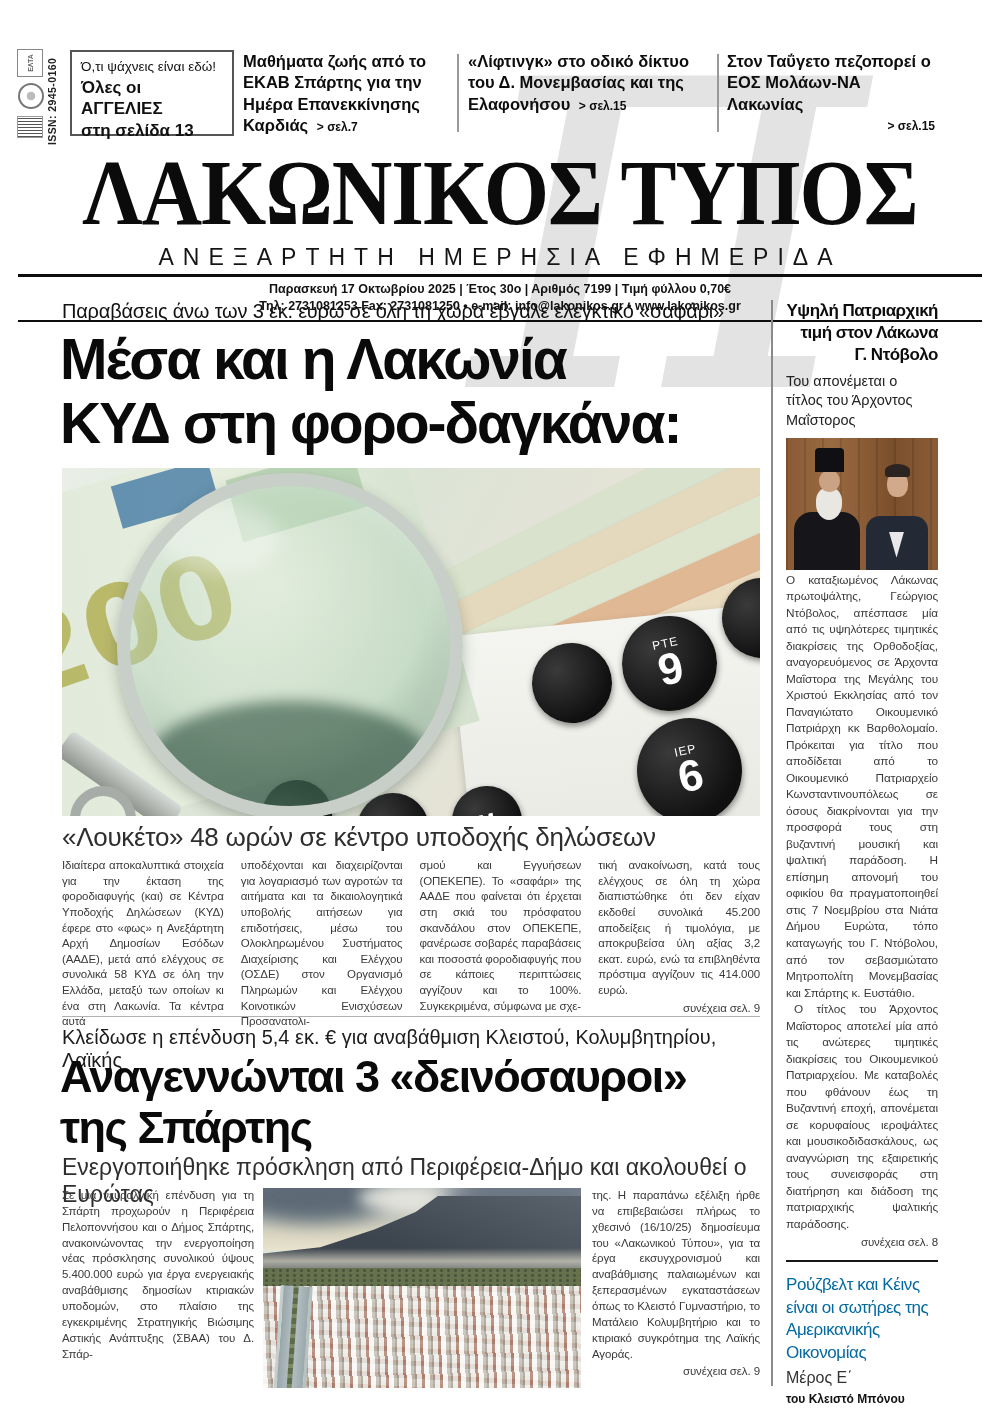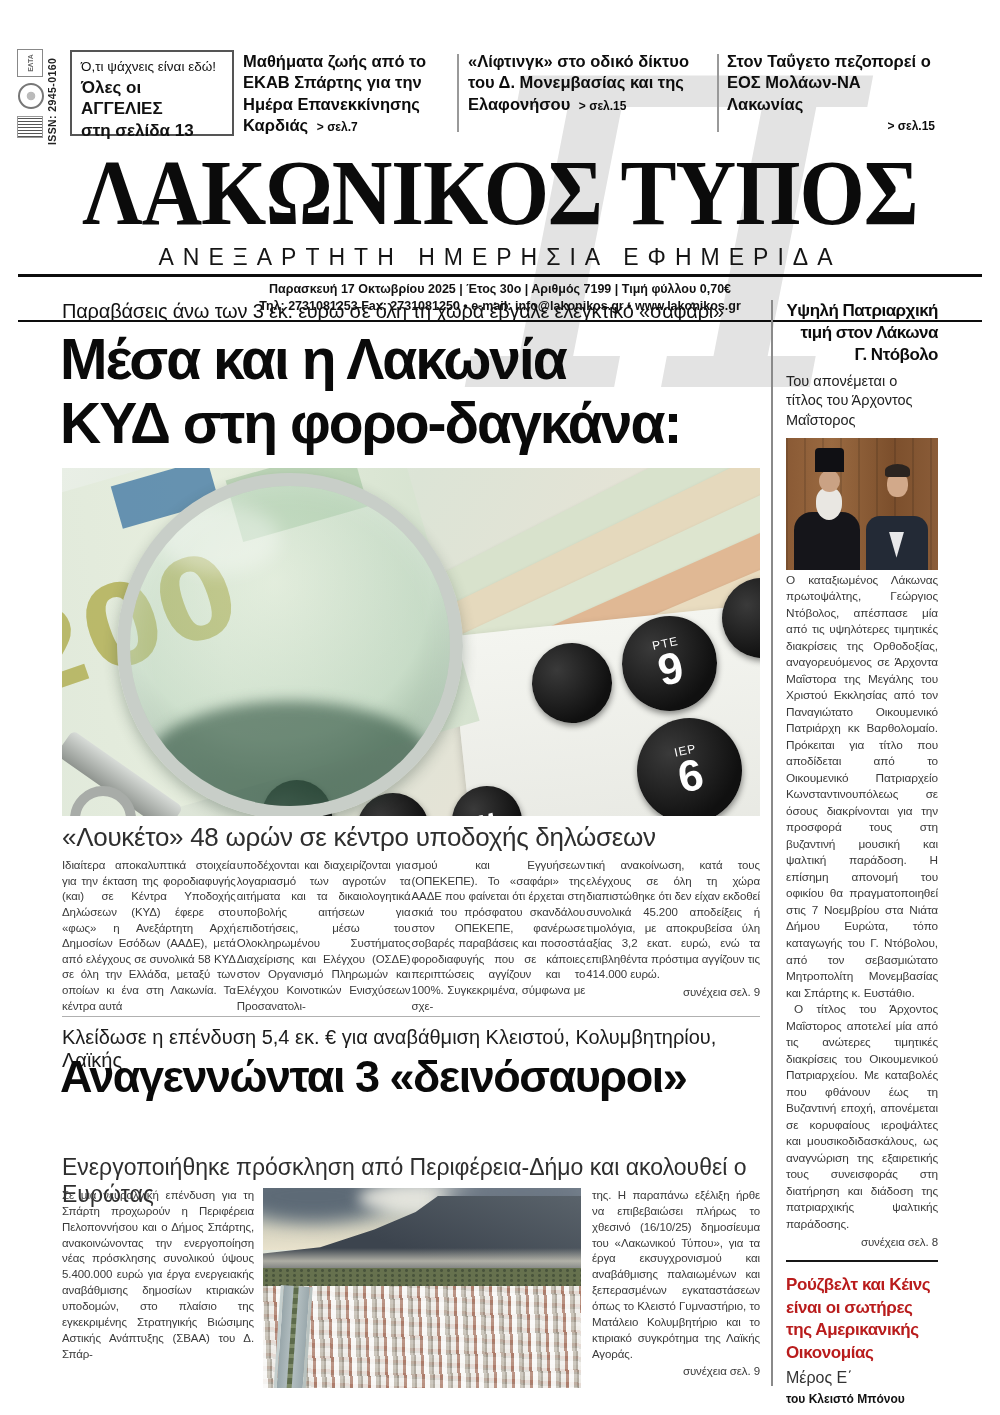--- a/index.html
+++ b/index.html
@@ -42,21 +42,21 @@
   .rule-heavy{left:18px;right:18px;top:274px;height:3px;background:#0d0d0d;}
   .date1{left:0;right:0;top:282px;text-align:center;font-size:12.5px;font-weight:700;}
   .date2{left:0;right:0;top:299px;text-align:center;font-size:12.5px;font-weight:700;}
   .rule-thin{left:18px;right:18px;top:320px;height:2px;background:#0d0d0d;}
   
   .kicker1{left:62px;top:300px;width:700px;font-size:20px;font-weight:400;letter-spacing:-.2px;}
   .headline1{left:60px;top:327px;width:708px;font-size:57px;font-weight:700;line-height:1.13;
       letter-spacing:-2px;color:#0a0a0a;}
   .subhead1{left:62px;top:822px;width:700px;font-size:26px;font-weight:300;color:#2e2e2e;
       letter-spacing:-.3px;}
-  .cols{left:62px;top:858px;width:698px;display:flex;gap:1px;}
+  .cols{left:62px;top:858px;width:698px;display:flex;gap:17px;}
   .col{flex:1;font-size:11.5px;line-height:1.36;text-align:justify;color:#3a3a3a;
        letter-spacing:-.1px;}
   .cont{display:block;text-align:right;font-size:11.5px;color:#3a3a3a;margin-top:2px;}
   .divider1{left:62px;top:1016px;width:698px;height:1px;background:#b0b0b0;}
   
   .kicker2{left:62px;top:1026px;width:700px;font-size:20px;font-weight:500;color:#1c1c1c;}
   .headline2{left:60px;top:1052px;width:708px;font-size:45px;font-weight:700;line-height:1.13;
       letter-spacing:-1.5px;color:#0a0a0a;}
   .subhead2{left:62px;top:1154px;width:700px;font-size:23px;font-weight:300;color:#2e2e2e;}
   .colbL{left:62px;top:1188px;width:192px;font-size:11.5px;line-height:1.38;text-align:justify;
@@ -143,22 +143,22 @@
   
   .vrule-main{left:771px;top:300px;width:2px;height:1086px;background:#8a8a8a;}
   .sb{left:786px;top:300px;width:152px;}
   .sb-headline{font-size:17px;font-weight:700;line-height:1.3;letter-spacing:-.5px;color:#0d0d0d;text-align:right;}
   .sb-subhead{font-size:14.5px;font-weight:300;line-height:1.32;color:#222;margin-top:6px;}
   .sb-body{font-size:11.8px;line-height:1.4;text-align:justify;color:#3a3a3a;margin-top:2px;
       letter-spacing:-.1px;}
   .sb-body p{margin:0;}
   .sb-body p + p{text-indent:8px;}
   .sb-div{height:2px;background:#161616;margin-top:10px;}
-  .op-headline{font-size:17px;font-weight:700;line-height:1.32;letter-spacing:-.4px;margin-top:12px;
-      color:#b91c1c;}
+  .op-headline{font-size:17px;font-weight:400;line-height:1.32;letter-spacing:-.4px;margin-top:12px;
+      color:#0369a1;}
   .op-part{font-size:16px;font-weight:300;color:#333;margin-top:5px;}
   .op-author{font-size:12px;font-weight:700;margin-top:5px;}
 </style>
 </head>
 <body>
 
 <div id="page">
 
   <div class="abs watermark">π</div>
 
@@ -256,20 +256,21 @@
       <span>τική ανακοίνωση, κατά τους ελέγχους σε όλη τη χώρα διαπιστώθηκε ότι δεν είχαν εκδοθεί συνολικά 45.200 αποδείξεις ή τιμολόγια, με αποκρυβείσα ύλη αξίας 3,2 εκατ. ευρώ, ενώ τα επιβληθέντα πρόστιμα αγγίζουν τις 414.000 ευρώ.</span>
       <span class="cont">συνέχεια σελ. 9</span>
     </div>
   </div>
 
   <div class="abs z divider1"></div>
 
   <div class="abs z kicker2">Κλείδωσε η επένδυση 5,4 εκ. € για αναβάθμιση Κλειστού, Κολυμβητηρίου, Λαϊκής</div>
   <div class="abs z headline2">
     <div>Αναγεννώνται 3 «δεινόσαυροι»</div>
+    <div>της Σπάρτης</div>
   </div>
   <div class="abs z subhead2">Ενεργοποιήθηκε πρόσκληση από Περιφέρεια-Δήμο και ακολουθεί ο Ευρώτας</div>
 
   <div class="abs z colbL">Σε μια νευραλγική επένδυση για τη Σπάρτη προχωρούν η Περιφέρεια Πελοποννήσου και ο Δήμος Σπάρτης, ανακοινώνοντας την ενεργοποίηση νέας πρόσκλησης συνολικού ύψους 5.400.000 ευρώ για έργα ενεργειακής αναβάθμισης δημοσίων κτιριακών υποδομών, στο πλαίσιο της εγκεκριμένης Στρατηγικής Βιώσιμης Αστικής Ανάπτυξης (ΣΒΑΑ) του Δ. Σπάρ-</div>
 
   <div class="abs z photo photo-sparta">
     <div class="abs sk"></div>
     <div class="abs cl1"></div>
     <div class="abs cl2"></div>
     <div class="abs cl3"></div>

